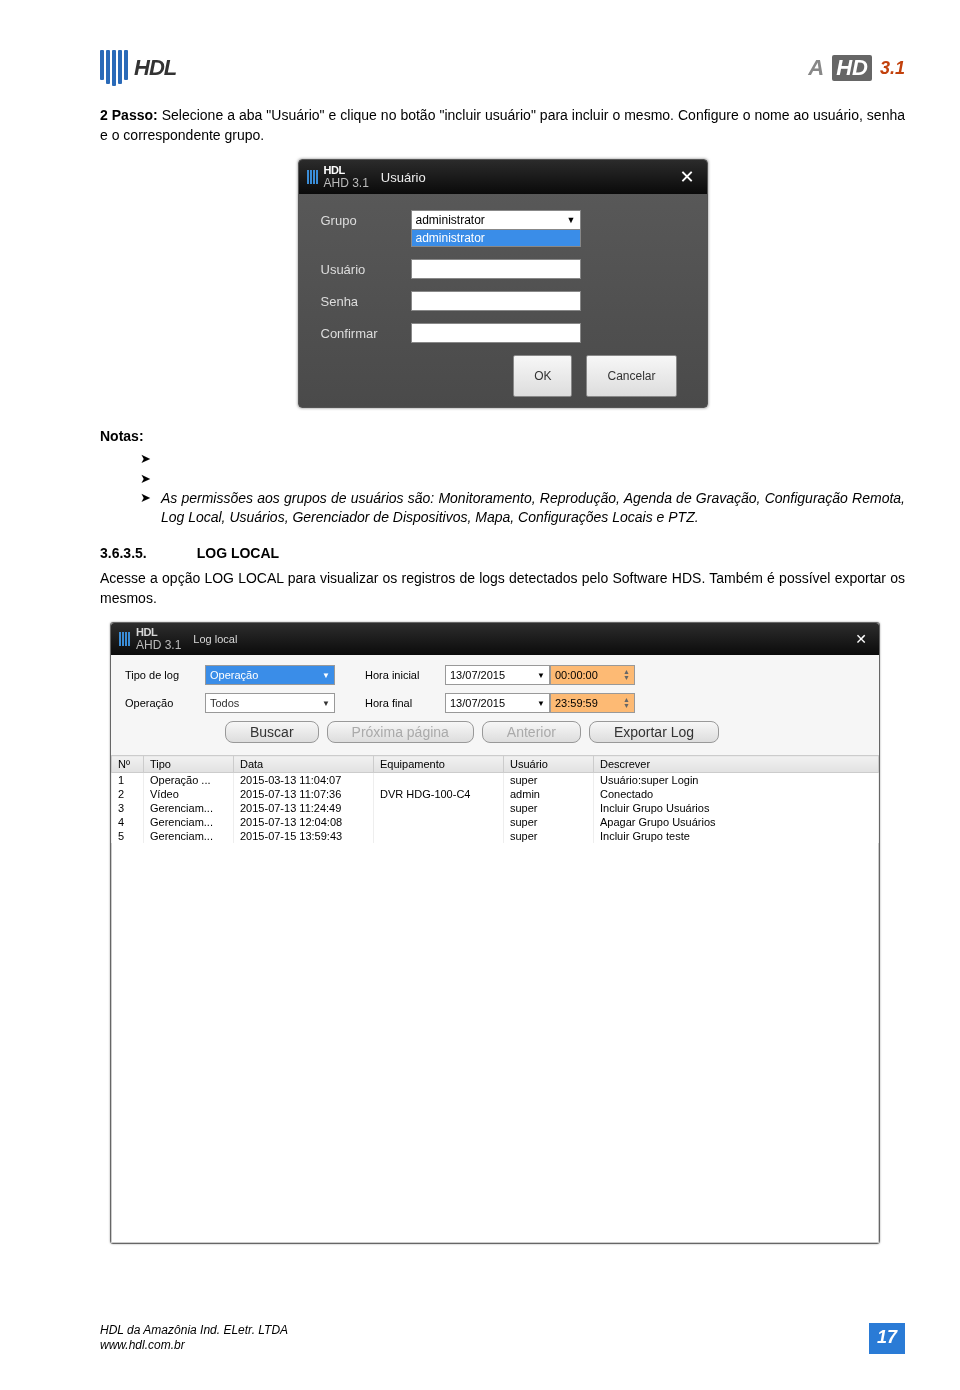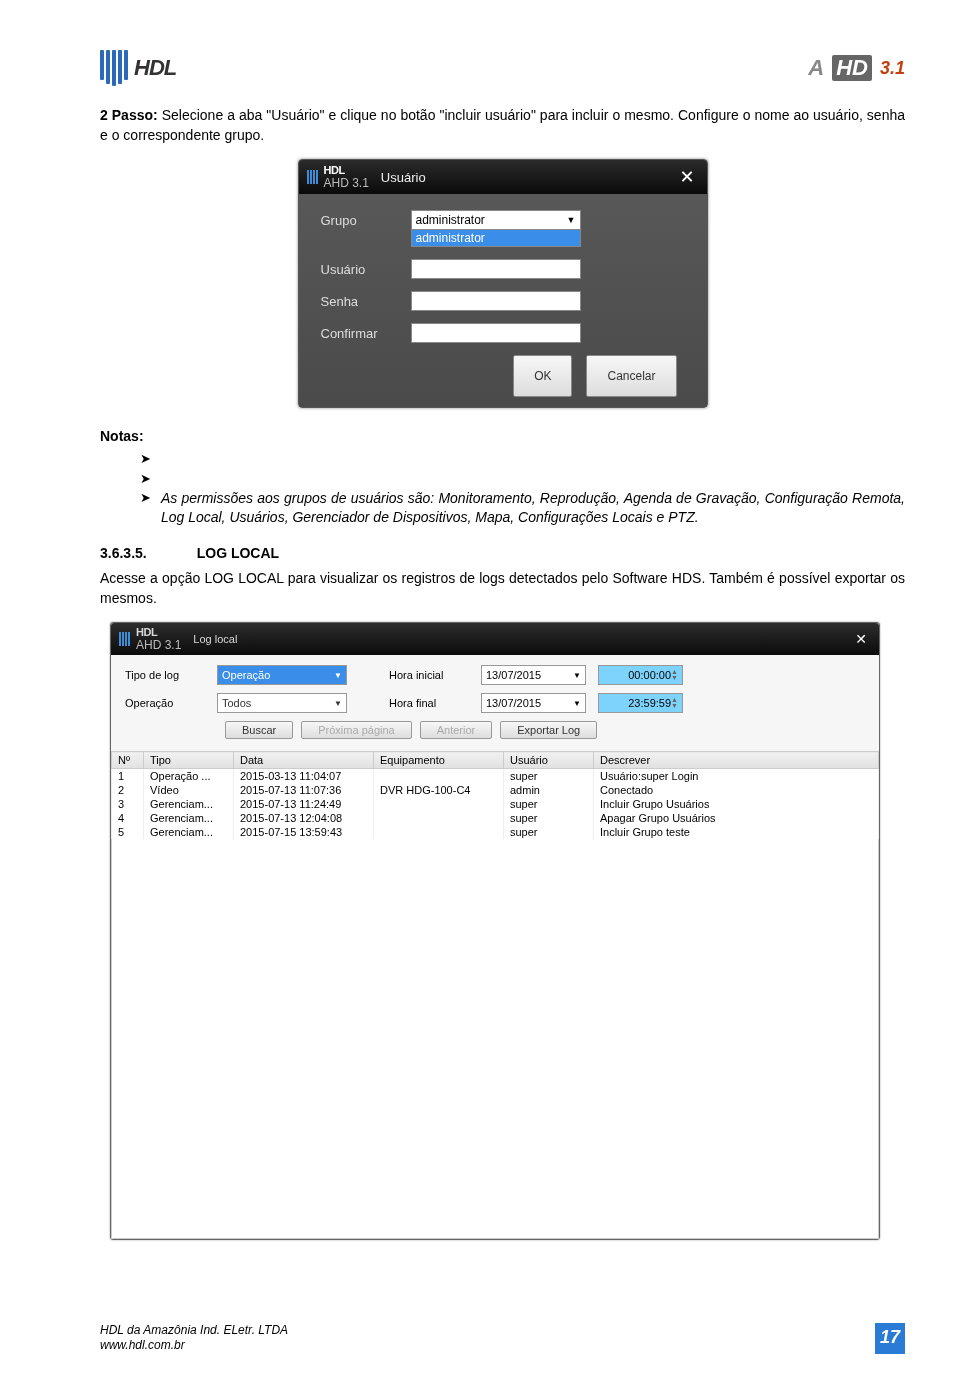--- a/index.html
+++ b/index.html
@@ -87,62 +87,62 @@
     background: #f6f6f6; font-size: 11px;
     box-shadow: 0 0 2px rgba(0,0,0,.4);
   }
   .dlg-log-title {
     background: linear-gradient(#2d2d2d,#0b0b0b);
     color: #d8d8d8; padding: 3px 8px;
     display: flex; align-items: center; justify-content: space-between;
     border-radius: 3px 3px 0 0; font-size: 11px;
   }
   .dlg-log-filters { padding: 10px 14px 6px; }
-  .filter-row { display: flex; align-items: center; margin-bottom: 8px; gap: 12px; }
+  .filter-row { display: flex; align-items: center; margin-bottom: 8px; gap: 0; }
   .filter-label { width: 80px; text-align: left; }
   .filter-sel {
     background: #fff; border: 1px solid #999; height: 20px; width: 130px;
     display: flex; align-items: center; justify-content: space-between; padding: 0 4px;
     font-size: 11px; color:#333;
   }
   .filter-sel.hl { background:#3a8de8; color:#fff; }
   .filter-label2 { width: 80px; margin-left: 30px; }
   .filter-date {
     background:#fff; border:1px solid #999; height:20px; width:105px;
     display:flex; align-items:center; justify-content:space-between; padding:0 4px; font-size:11px;
   }
   .filter-time {
-    background:#7dd3fc; border:1px solid #999; height:20px; width:85px;
-    display:flex; align-items:center; justify-content:flex-end; padding:0 4px; font-size:11px;
+    background:#fdba74; border:1px solid #999; height:20px; width:85px;
+    display:flex; align-items:center; justify-content:space-between; padding:0 4px; font-size:11px;
   }
   .spinner { display:flex; flex-direction:column; line-height:6px; font-size:7px; color:#666; }
   .btn-row { display:flex; gap:8px; margin: 4px 0 0 100px; }
   .log-btn {
     background: linear-gradient(#f7f7f7,#ddd); border:1px solid #999;
-    font-size:11px; padding:2px 16px; border-radius:2px; cursor:pointer; color:#333;
+    font-size:14px; padding:2px 24px; border-radius:8px; cursor:pointer; color:#333;
   }
   .log-btn.disabled { color:#aaa; cursor:default; }
   
   .log-table { width: 100%; border-top:1px solid #bbb; margin-top:6px; border-collapse:collapse; background:#fff; }
   .log-table th {
     background: linear-gradient(#f1f1f1,#e1e1e1);
     border:1px solid #ccc; font-weight:normal; font-size:11px;
     padding:2px 6px; text-align:left;
   }
   .log-table td {
     border-left:1px solid #eee; border-right:1px solid #eee;
     font-size:11px; padding:1px 6px; white-space:nowrap;
   }
   .log-empty { height: 400px; background:#fff; border:1px solid #ccc; border-top:none; }
   
   .footer { position:absolute; bottom:36px; left:100px; right:55px; display:flex; justify-content:space-between; align-items:flex-end; }
   .footer-text { font-size:12px; font-style:italic; line-height:1.3; }
   .page-num {
     background:#2a7bd6; color:#fff; font-weight:bold; font-style:italic;
-    font-size:18px; padding:4px 2px 6px; min-width:30px; text-align:center;
+    font-size:18px; padding:4px 8px 6px; min-width:30px; text-align:right;
     position:relative;
   }
 </style>
 </head>
 <body>
 
 <div class="page">
 
   <div class="hdr">
     <div class="logo-hdl">

